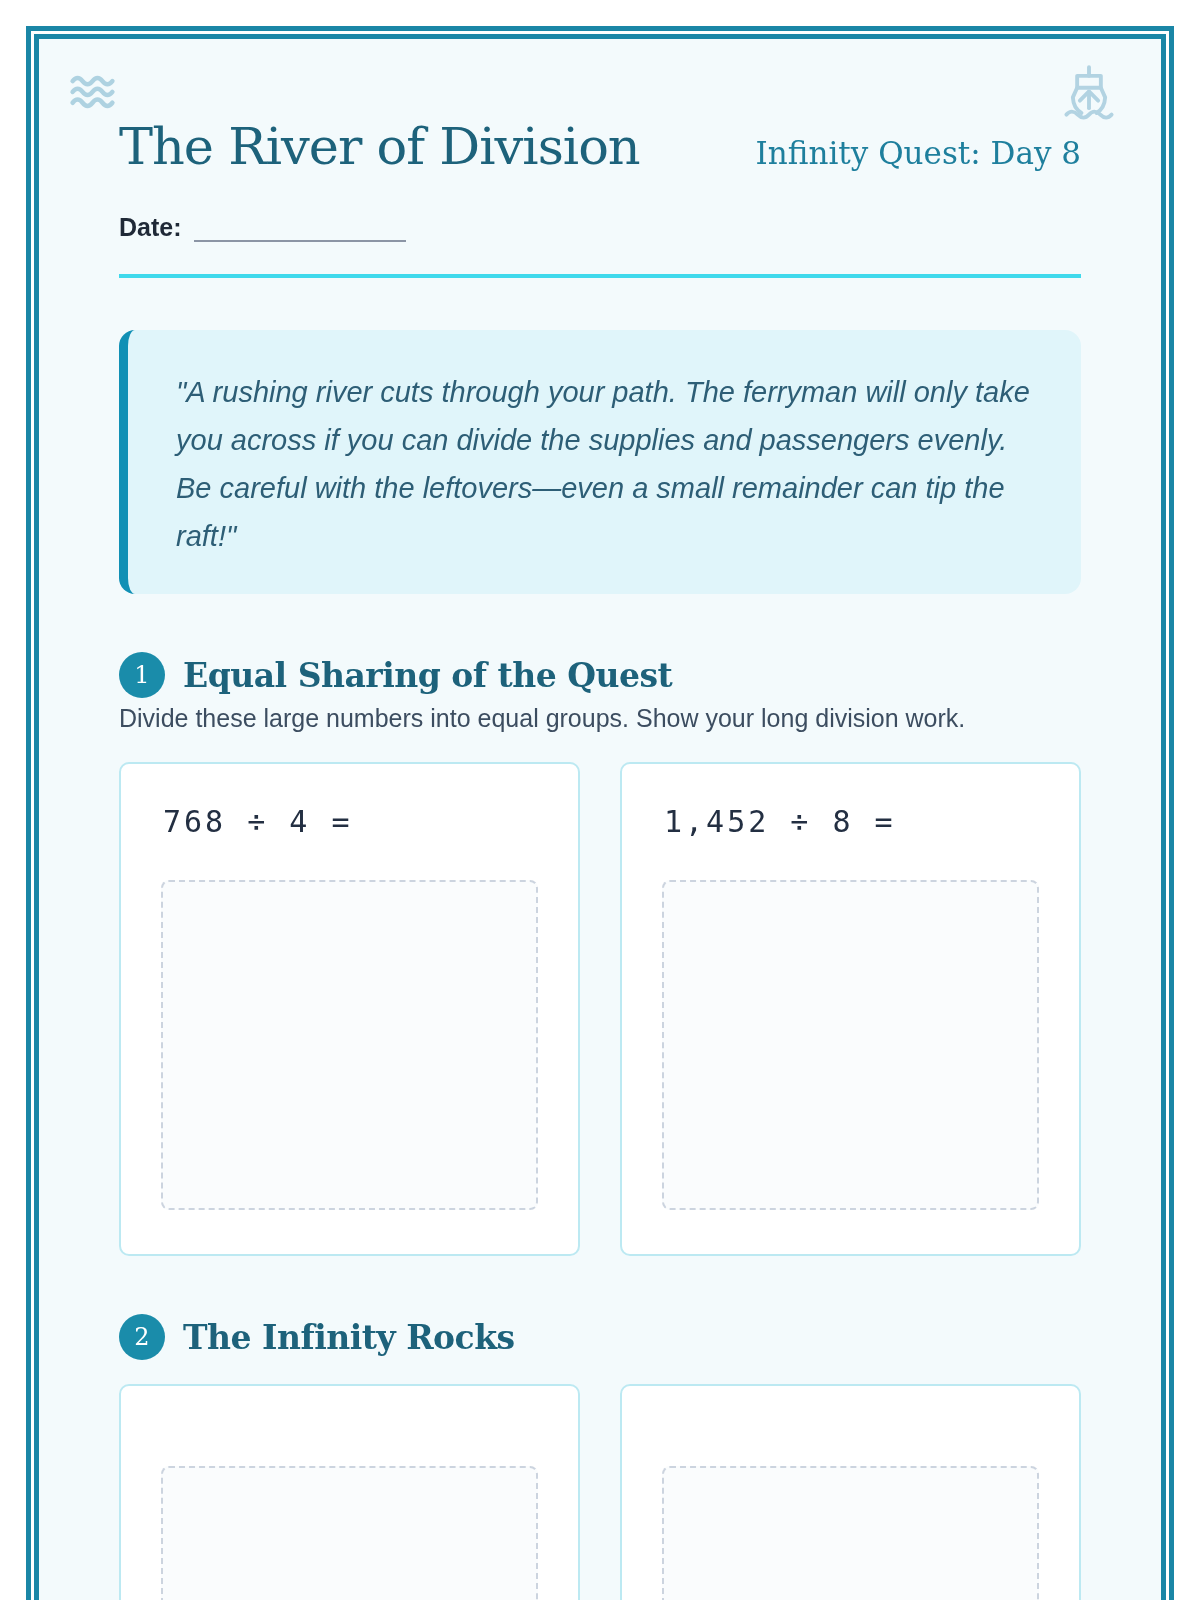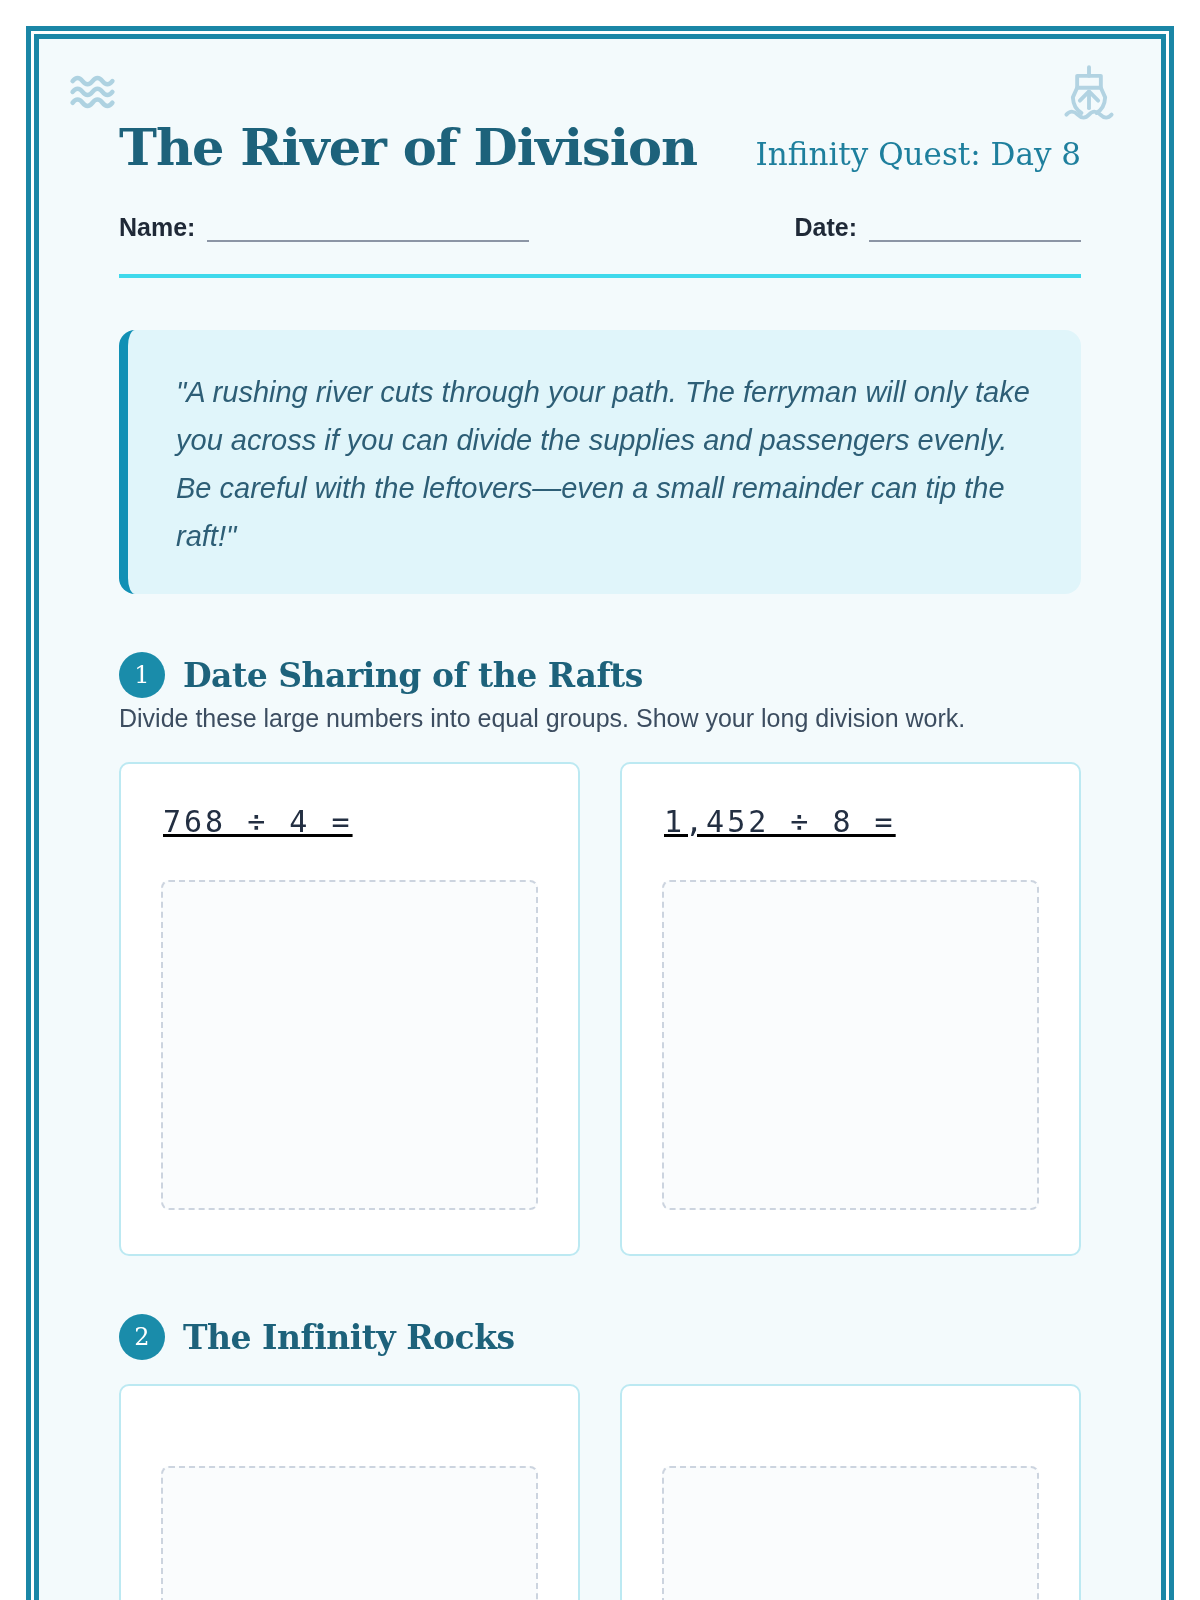--- a/index.html
+++ b/index.html
@@ -17,21 +17,21 @@
   .frame-inner {
     border:5px solid #1a86a6; background:#f3fafc; height:100%;
     position:relative; padding:80px 80px 0 80px;
   }
   .corner-icon { position:absolute; }
   .waves-icon { left:30px; top:32px; }
   .ship-icon { right:46px; top:25px; }
 
   .header-row { display:flex; justify-content:space-between; align-items:baseline; }
   .page-title {
-    font-family:"DejaVu Serif", serif; font-weight:700;
+    font-family:"DejaVu Serif", serif; font-weight:400;
     font-size:51px; letter-spacing:-1px; color:#1d627b; line-height:1.1;
   }
   .page-subtitle {
     font-family:"DejaVu Serif", serif; font-size:31px; color:#1e7f9d;
   }
 
   .meta-row { display:flex; justify-content:space-between; align-items:flex-end; margin-top:40px; }
   .meta-group { display:flex; align-items:flex-end; gap:12px; }
   .meta-label { font-size:25px; font-weight:700; color:#1f2937; line-height:1; padding-bottom:2px; }
   .fill-line { border-bottom:2px solid #8b95a5; height:24px; }
@@ -55,21 +55,21 @@
     display:flex; align-items:center; justify-content:center; flex:0 0 auto;
   }
   .section-title {
     font-family:"DejaVu Serif", serif; font-weight:700; font-size:33px;
     letter-spacing:-0.5px; color:#1d627b;
   }
   .section-instructions {
     font-size:25px; line-height:40px; color:#3c4d60;
   }
 
-  .cards { display:grid; grid-template-columns:1fr 1fr; gap:40px; margin-top:24px;text-decoration:underline; }
+  .cards { display:grid; grid-template-columns:1fr 1fr; gap:40px; margin-top:24px; }
   .card {
     background:#ffffff; border:2px solid #bce9f2; border-radius:10px;
     padding:40px 40px 44px 40px;
   }
   .problem-text {
     font-family:"DejaVu Sans Mono", monospace; font-size:30px;
     letter-spacing:3px; color:#232f42; line-height:36px; padding-left:2px;
   }
   .work-area {
     margin-top:40px; height:330px; background:#fafcfd;
@@ -102,38 +102,34 @@
       </svg>
     </span>
 
     <div class="header-row">
       <h1 class="page-title">The River of Division</h1>
       <div class="page-subtitle">Infinity Quest: Day 8</div>
     </div>
 
     <div class="meta-row">
       <div class="meta-group">
-        <span class="meta-label">Name:</span>
-        <span class="fill-line name-line"></span>
-      </div>
-      <div class="meta-group">
         <span class="meta-label">Date:</span>
         <span class="fill-line date-line"></span>
       </div>
     </div>
 
     <div class="divider"></div>
 
     <div class="quote-box">
       <p class="quote-text">"A rushing river cuts through your path. The ferryman will only take you across if you can divide the supplies and passengers evenly. Be careful with the leftovers—even a small remainder can tip the raft!"</p>
     </div>
 
     <div class="section-header">
       <span class="section-badge">1</span>
-      <h2 class="section-title">Date Sharing of the Rafts</h2>
+      <h2 class="section-title">Equal Sharing of the Quest</h2>
     </div>
     <p class="section-instructions">Divide these large numbers into equal groups. Show your long division work.</p>
 
     <div class="cards">
       <div class="card">
         <div class="problem-text">768 ÷ 4 =</div>
         <div class="work-area"></div>
       </div>
       <div class="card">
         <div class="problem-text">1,452 ÷ 8 =</div>

